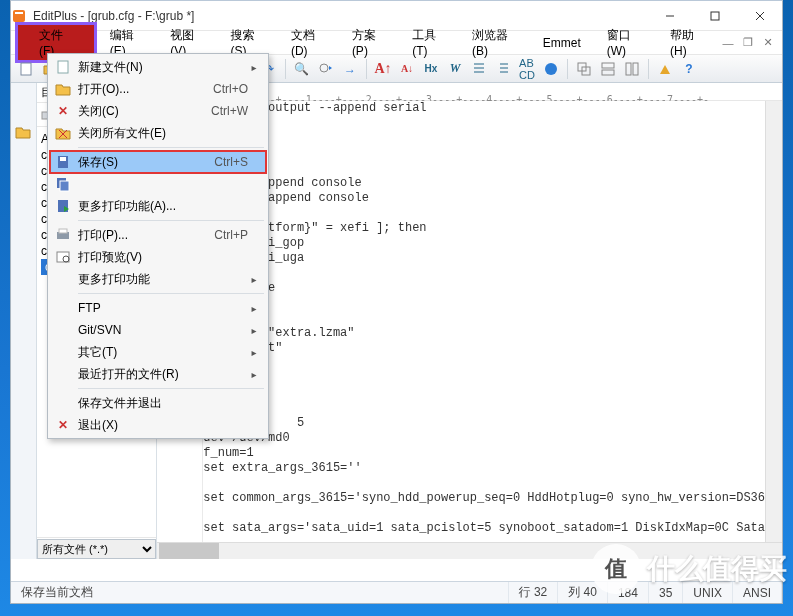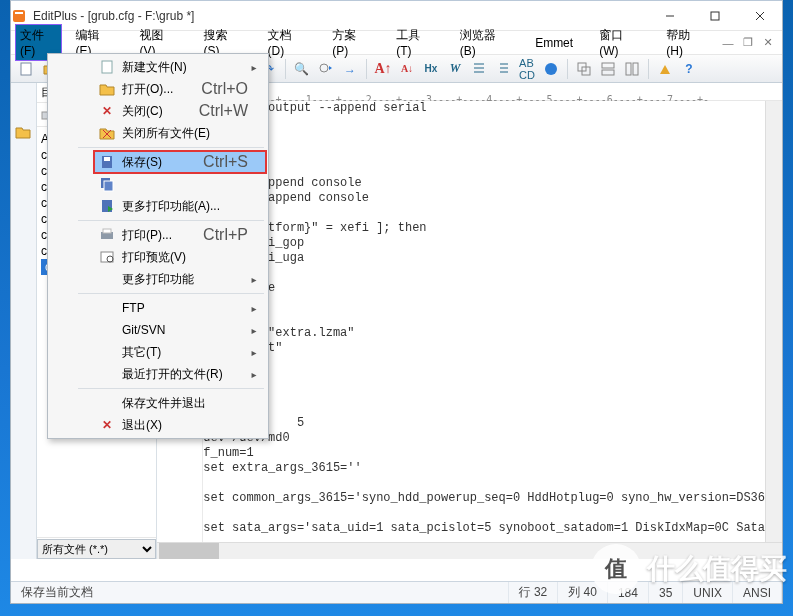--- a/index.html
+++ b/index.html
@@ -29,21 +29,21 @@
 .win-controls { margin-left: auto; display:flex; }
 .win-btn {
   width: 45px; height: 30px; display:flex; align-items:center; justify-content:center;
   font-size: 14px; color:#555;
 }
 .menubar {
   height: 24px; display:flex; align-items:center; padding-left: 4px;
   border-bottom: 1px solid #e7e7e7;
 }
 .menu-item { padding: 3px 13px; cursor:default; }
-.menu-item.active { background:#0369a1; border:1px solid #8b5cf6; padding:2px 4px; }
+.menu-item.active { background:#b91c1c; border:3px solid #8b5cf6; padding:2px 21px; }
 .menu-sys { margin-left:auto; display:flex; padding-right:4px; }
 .sys-icon { width:20px; height:16px; display:flex; align-items:center; justify-content:center; color:#777; font-size:11px; }
 
 .toolbar {
   height: 28px; background: linear-gradient(#fcfcfc,#e9ecf0);
   border-bottom:1px solid #c5cfd8; display:flex; align-items:center; padding: 0 4px;
   gap:2px; overflow:hidden;
 }
 .tbtn { width:22px; height:22px; display:flex; align-items:center; justify-content:center; border-radius:2px; }
 .tsep { width:1px; height:20px; background:#cfd6dc; margin:0 3px; }
@@ -102,24 +102,24 @@
 .stat-cell { padding:0 10px; border-right:1px solid #e2e8ee; height:100%; display:flex; align-items:center; white-space:nowrap; }
 .stat-cell.flex { flex:1; }
 
 
 .dropdown {
   position:absolute; left: 36px; top: 52px; width: 222px;
   background:#f6f6f6; border:1px solid #b4bcc4; box-shadow: 2px 3px 6px rgba(0,0,0,0.25);
   padding:2px;
   z-index:10;
 }
-.dd-row { height:22px; display:flex; align-items:center; padding-right:6px;margin-left:44px; }
+.dd-row { height:22px; display:flex; align-items:center; padding-right:6px; }
 .dd-icon { width:26px; display:flex; align-items:center; justify-content:center; }
 .dd-label { flex:1; padding-left:2px; }
-.dd-short { color:#555; font-size:16px; }
+.dd-short { color:#555; font-size:12px; }
 .dd-arrow { color:#555; font-size:10px; width:12px; text-align:center; }
 .dd-sep { height:1px; background:#d8dde2; margin: 3px 2px 3px 28px; }
 .dd-highlight { outline: 2px solid #e03636; outline-offset:-1px; background:#9bc9f8; }
 
 
 .watermark {
   position:absolute; right:6px; bottom:22px; display:flex; align-items:center; gap:6px;
   color:#fff; opacity:.85;
 }
 .watermark .bubble {

